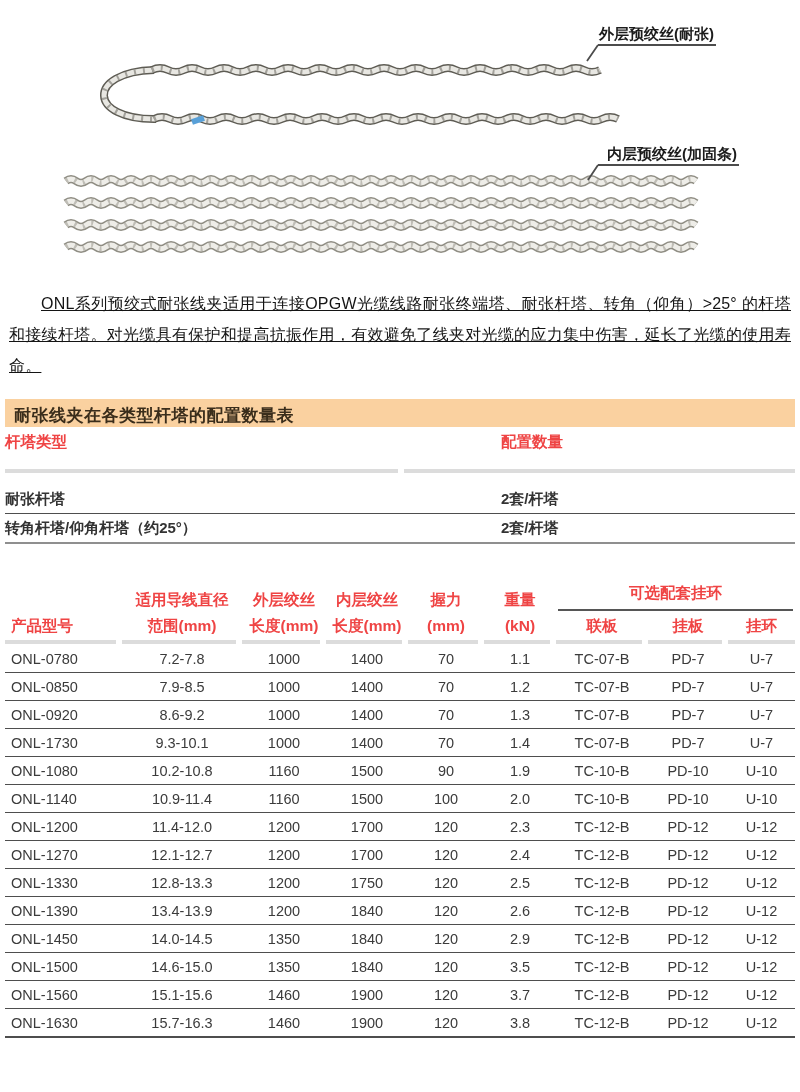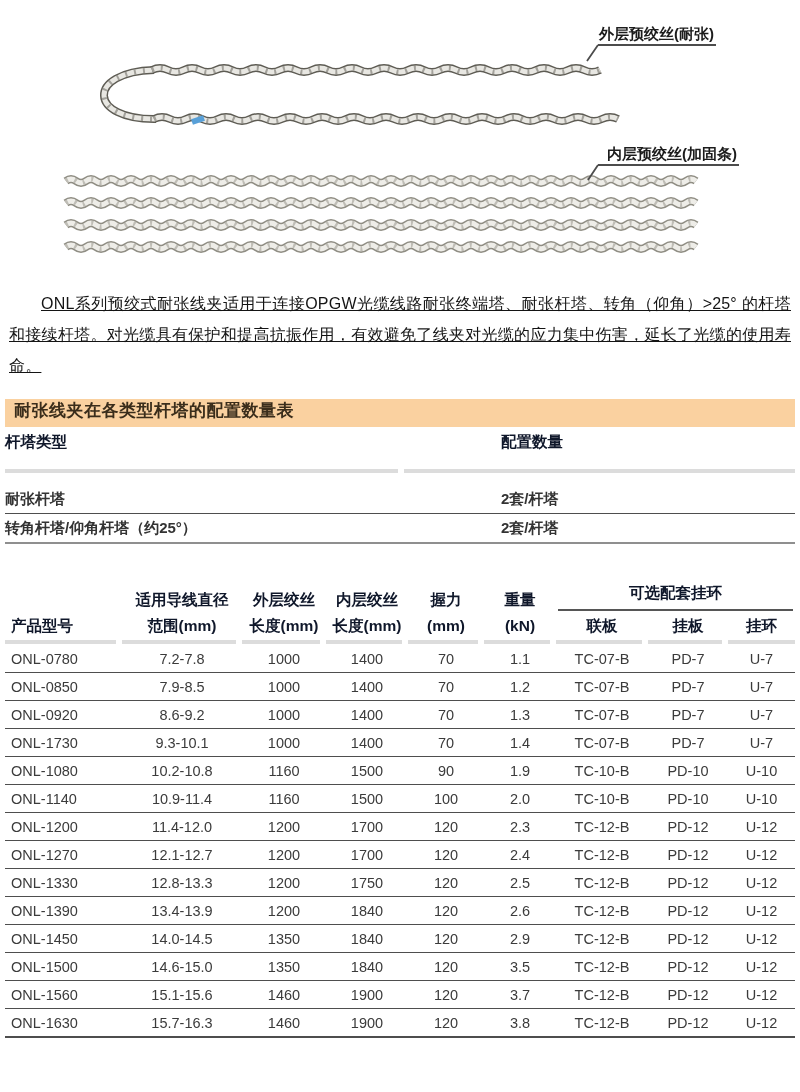--- a/index.html
+++ b/index.html
@@ -11,25 +11,25 @@
   .figure{position:relative;width:800px;height:248px;margin-top:24px;}
   .figure svg{display:block;}
   .callout-text{font-size:15px;font-weight:600;fill:#1c1c1c;}
 
   
   .intro{margin:16px 9px 0 9px;font-size:16px;line-height:31px;color:#141414;
          text-align:justify;text-indent:2em;letter-spacing:.2px;text-decoration:underline;}
 
   
   .tbl-section{margin:0 5px;}
-  .title-bar{height:28px;background:#FAD1A0;display:flex;align-items:flex-start;}
+  .title-bar{height:28px;background:#FAD1A0;display:flex;align-items:flex-end;}
   .title-bar span{font-size:17px;font-weight:bold;color:#3a2d1b;padding-left:9px;letter-spacing:.5px;}
   table{border-collapse:collapse;width:100%;table-layout:fixed;}
   th,td{padding:0;font-weight:normal;}
-  th{color:#0f172a;font-weight:bold;font-size:15.5px;}
+  th{color:#ef4444;font-weight:bold;font-size:15.5px;}
   .l{text-align:left;}
   .c{text-align:center;}
   .band td{padding:0;height:6px;vertical-align:middle;}
   .band .seg{height:4px;background:#dcdcdc;}
   .band td:not(:last-child) .seg{margin-right:6px;}
 
   
   #config-section{margin-top:18px;}
   #config-table .head th{height:30px;vertical-align:middle;}
   #config-table .pad{padding-left:97px;}

